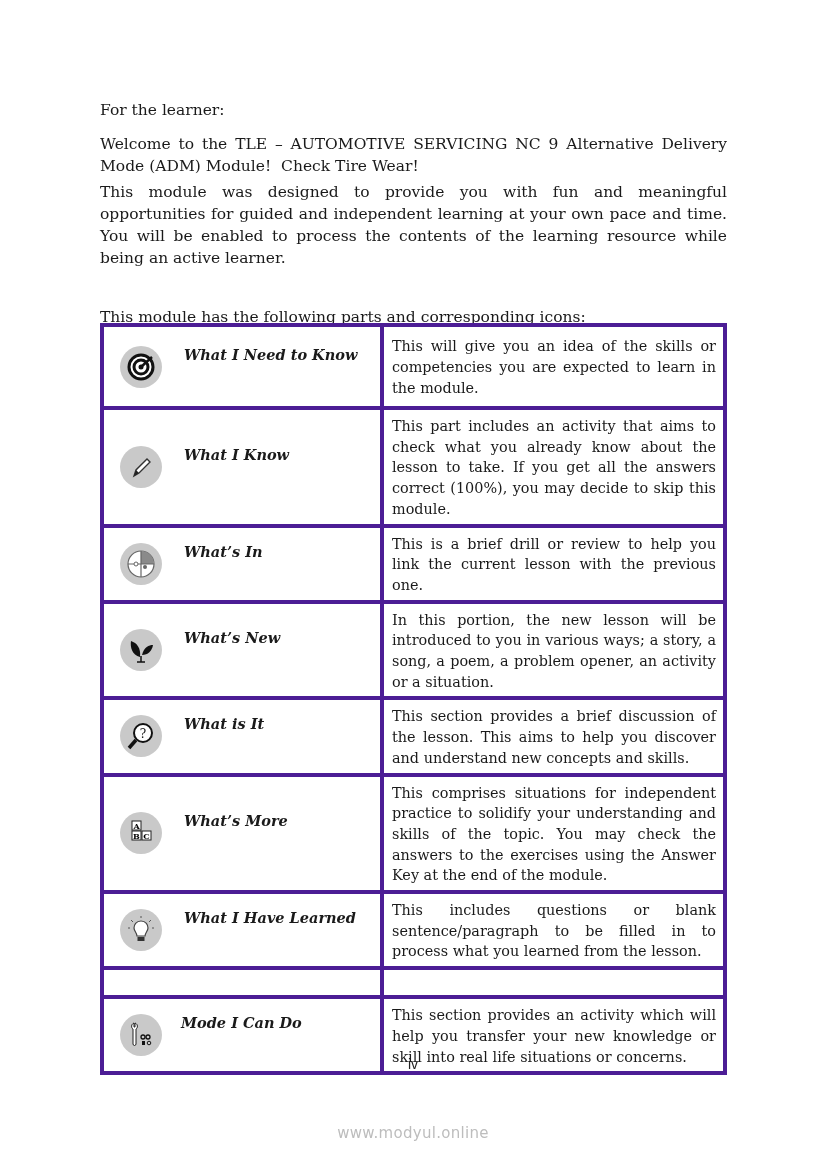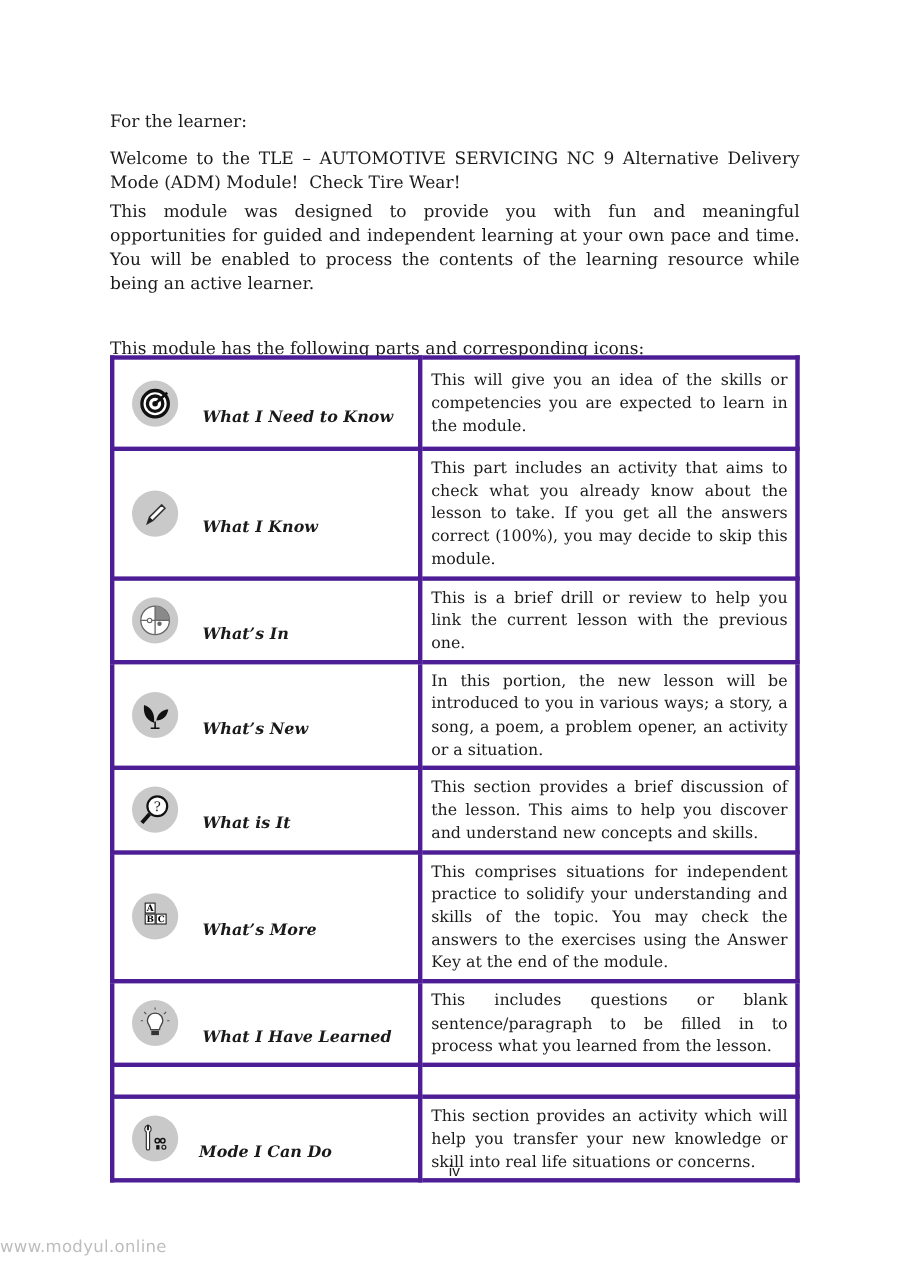--- a/index.html
+++ b/index.html
@@ -11,29 +11,29 @@
   #p-welcome { position: absolute; top: 133px; }
   #p-designed { position: absolute; top: 181px; }
   #p-parts { position: absolute; top: 290px; margin-top: 16px; }
   .strong { font-weight: normal; }
 
   table { position: absolute; top: 323px; left: 0; width: 627px;
           border-collapse: collapse; table-layout: fixed; }
   td { border: 4px solid #4c1d95; vertical-align: middle; padding: 0; }
   td.left { width: 276px; }
   td.right { padding: 6px 7px 4px 8px; font-size: 14.4px; line-height: 20.7px; text-align: justify; }
-  .lbl { display: flex; align-items: flex-end; }
+  .lbl { display: flex; align-items: flex-start; }
   .icon { width: 42px; height: 42px; border-radius: 50%; background: #c9c9c9;
           margin-left: 16px; margin-right: 22px; display: flex; align-items: center; justify-content: center; flex-shrink: 0; }
   .icon svg { width: 30px; height: 30px; }
   .part-name { font-weight: bold; font-style: italic; font-size: 14.5px; }
 
   #page-num { position: absolute; top: 1056px; left: 0; width: 826px; text-align: center;
               font-family: "Liberation Sans", sans-serif; font-size: 14px; color: #222; }
-  #watermark { position: absolute; top: 1124px; left: 0; width: 826px; 
+  #watermark { position: absolute; top: 1124px; left: 0; width: 826px; text-align: center;
                font-family: "DejaVu Sans", sans-serif; font-size: 15px; color: #bdbdbd; letter-spacing: 0.3px; }
 </style>
 </head>
 <body>
 
 <div class="page">
   <p id="p-intro">For the learner:</p>
   <p id="p-welcome"><span>Welcome to the TLE – AUTOMOTIVE SERVICING NC 9 Alternative Delivery Mode (ADM) Module!</span>&nbsp; <span class="strong">Check Tire Wear!</span></p>
   <p id="p-designed">This module was designed to provide you with fun and meaningful opportunities for guided and independent learning at your own pace and time. You will be enabled to process the contents of the learning resource while being an active learner.</p>
   <p id="p-parts">This module has the following parts and corresponding icons:</p>

